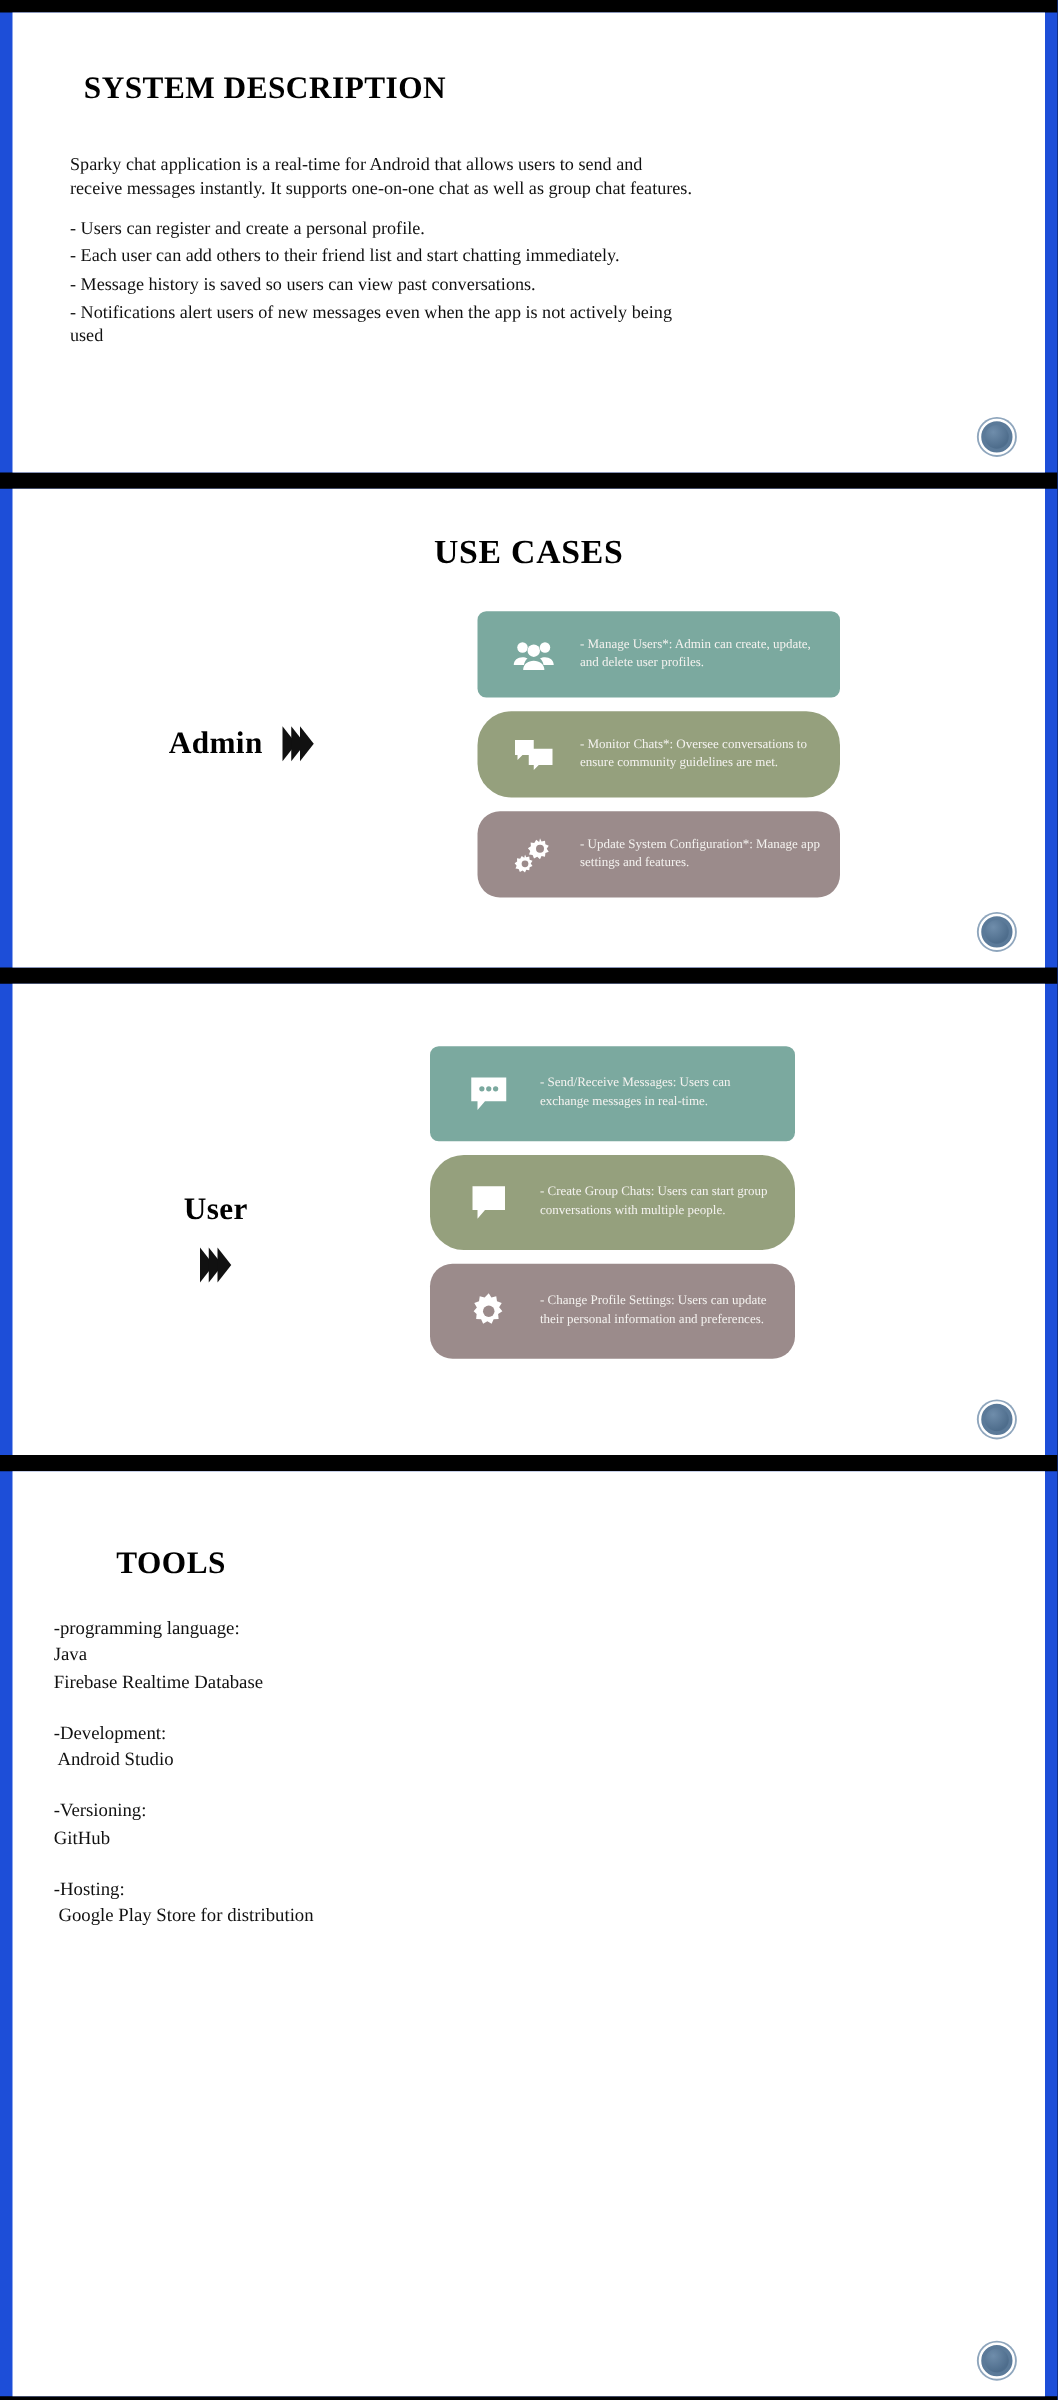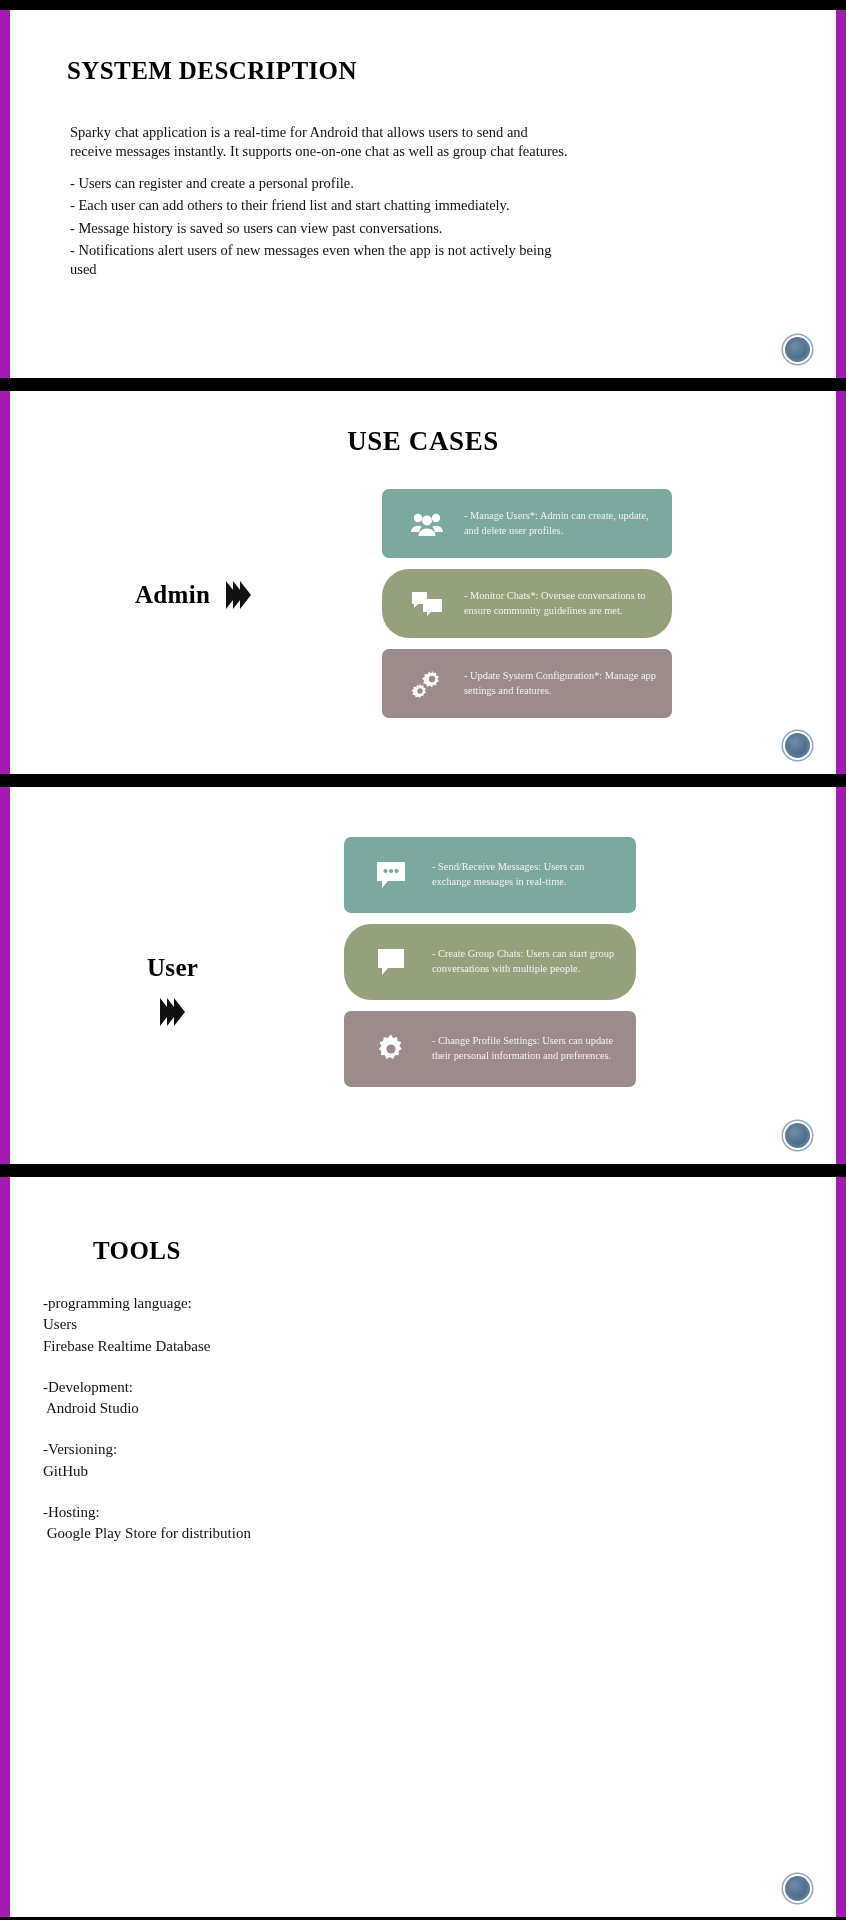--- a/index.html
+++ b/index.html
@@ -9,21 +9,21 @@
   }
   body {
     width: 846px;
     height: 1920px;
     font-family: "Liberation Serif", "DejaVu Serif", serif;
     overflow: hidden;
   }
   .deck {
     width: 846px;
     height: 1920px;
-    background: #a21caf;
+    background: #1d4ed8;
     display: flex;
     flex-direction: column;
     box-sizing: border-box;
   }
 
   
   .slide {
     position: relative;
     background: #ffffff;
     margin: 0 10px;
@@ -62,21 +62,21 @@
     position: absolute;
     left: 57px;
     top: 47px;
     font-size: 25px;
     font-weight: bold;
     letter-spacing: 0.4px;
     color: #000000;
   }
   .s1-body {
     position: absolute;
-    left: 60px;
+    left: 46px;
     top: 113px;
     width: 500px;
     font-size: 14.5px;
     line-height: 1.32;
     color: #111111;
   }
   .s1-body p { margin: 0 0 13px 0; }
   .s1-body p:last-child { margin-bottom: 0; }
   .s1-bullets p { margin: 0 0 3px 0; }
 
@@ -142,21 +142,21 @@
     justify-content: center;
   }
   .card-text {
     font-size: 10.4px;
     line-height: 1.42;
     color: #f4f2ef;
     padding-right: 10px;
   }
   .c-teal  { background: #7ba99f; }
   .c-olive { background: #95a07d; border-radius: 27px; }
-  .c-mauve { background: #9b8b8b; }
+  .c-mauve { background: #9b8b8b; border-radius: 18px; }
 
   
   .s2 .actor-wrap { left: 125px; top: 190px; }
   .s2 .cards { left: 372px; top: 98px; gap: 11px; }
   .s2 .card { width: 290px; height: 69px; padding-left: 8px; }
   .s2 .card-icon { width: 74px; }
   .s2 .card-text { width: 196px; }
 
   
   .s3 .actor-wrap { left: 137px; top: 167px; flex-direction: column; }
@@ -320,21 +320,21 @@
   </div>
 
   <div class="gap" style="height:13px"></div>
 
   <div class="slide s4">
     <div class="s4-title">TOOLS</div>
     <div class="s4-body">
 
       <div class="tool-group">
         <div class="tool-line">-programming language:</div>
-        <div class="tool-line">Users</div>
+        <div class="tool-line">Java</div>
         <div class="tool-line">Firebase Realtime Database</div>
       </div>
 
       <div class="tool-group">
         <div class="tool-line">-Development:</div>
         <div class="tool-line"> Android Studio</div>
       </div>
 
       <div class="tool-group">
         <div class="tool-line">-Versioning:</div>

